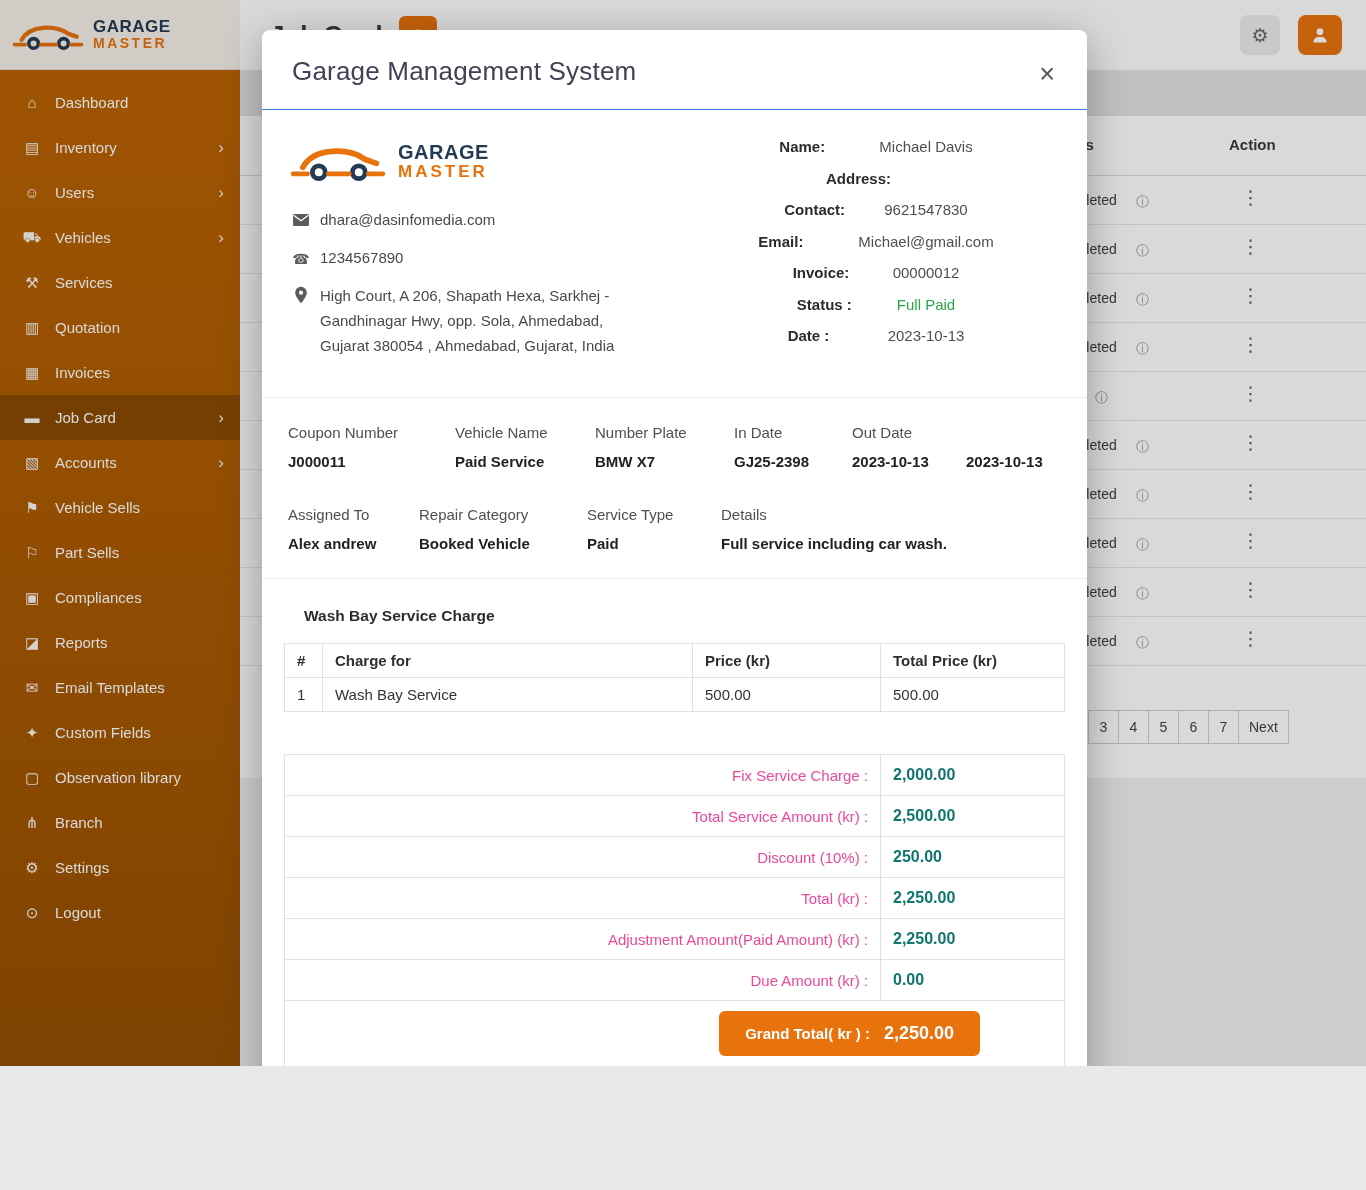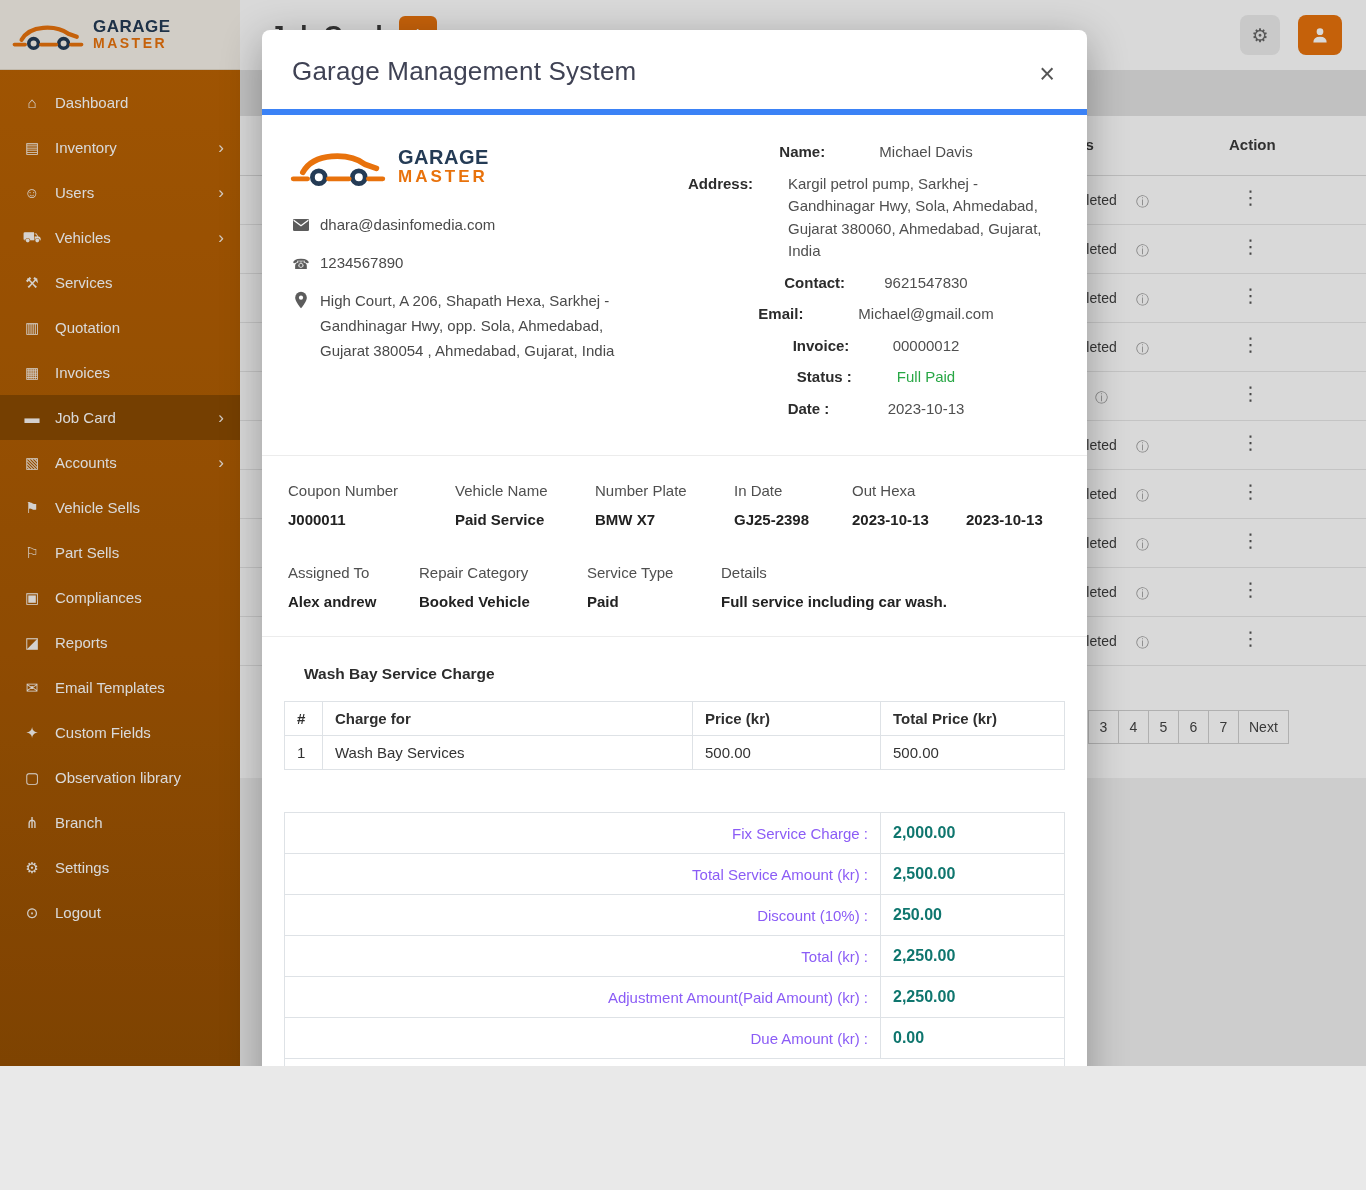--- a/index.html
+++ b/index.html
@@ -45,21 +45,21 @@
   .kebab { position:absolute; left:995px; top:9px; border:none; background:none; font-size:19px;
     color:#555; cursor:pointer; }
   .pager { position:absolute; left:849px; top:594px; display:flex; }
   .pager button { min-width:31px; height:34px; border:1px solid #cfcfcf; background:#fff; color:#444;
     font-size:14px; margin-left:-1px; cursor:pointer; padding:0 10px; }
 
   
   .backdrop { position:absolute; inset:0; background:rgba(0,0,0,0.15); z-index:5; }
   .modal { position:absolute; left:262px; top:30px; width:825px; height:1175px; background:#fff;
     border-radius:8px 8px 0 0; z-index:10; box-shadow:0 10px 40px rgba(0,0,0,.30); }
-  .m-header { position:relative; padding:26px 30px 22px 30px; border-bottom:6px solid #3b82f6; }
+  .m-header { position:relative; padding:26px 30px 22px 30px; border-bottom:1px solid #3b82f6; }
   .m-title { margin:0; font-size:26px; font-weight:500; color:#3f4254; letter-spacing:.2px; }
   .m-close { position:absolute; right:26px; top:30px; border:none; background:none; font-size:27px;
     color:#555; cursor:pointer; line-height:1; }
   .m-body { padding:0 22px; }
   .m-top { display:flex; padding-top:22px; }
   .g-col { width:403px; }
   .g-logo { display:flex; align-items:center; gap:12px; margin:4px 0 22px 6px; }
   .g-logo .lt1 { font-size:20px; }
   .g-logo .lt2 { font-size:17px; letter-spacing:3px; }
   .g-line { display:flex; gap:10px; align-items:flex-start; margin:0 0 13px 8px;
@@ -79,21 +79,21 @@
   .ji1 .c4{width:114px}.ji1 .c5{flex:1}
   .ji2 { margin-top:36px; }
   .ji2 .c0{width:131px}.ji2 .c1{width:168px}.ji2 .c2{width:134px}.ji2 .c3{flex:1}
   .wb-title { font-size:15.5px; font-weight:bold; color:#2c2c2c; margin:28px 0 18px 20px; }
   table.wb { width:100%; border-collapse:collapse; font-size:15px; color:#333; }
   .wb th, .wb td { border:1px solid #dee2e6; padding:8px 12px; text-align:left; }
   .wb th { font-weight:bold; color:#2f2f2f; }
   .wb .col-num { width:38px; } .wb .col-price { width:188px; } .wb .col-total { width:184px; }
   table.tt { width:100%; border-collapse:collapse; margin-top:42px; font-size:15px; color:#333; }
   .tt td { border:1px solid #dee2e6; padding:11px 12px; }
-  .tt .lbl { text-align:right; color:#8b5cf6; }
+  .tt .lbl { text-align:right; color:#ec4899; }
   .tt .val { width:184px; font-weight:bold; font-size:16px; color:#0f766e; }
   .tt .grand-cell { text-align:right; padding:10px 12px; }
   .grand-btn { display:inline-flex; align-items:center; gap:14px; background:#e8720c; color:#fff;
     border:none; border-radius:6px; padding:12px 26px; margin-right:72px; cursor:pointer; }
   .grand-lbl { font-size:15px; font-weight:bold; }
   .grand-val { font-size:18px; font-weight:bold; }
   .m-footer { display:flex; gap:4px; margin:24px 0 40px 6px; }
   .icon-btn { width:58px; height:46px; background:#e8720c; border:none; border-radius:6px;
     display:flex; align-items:center; justify-content:center; cursor:pointer; }
   .close-btn { height:46px; background:#e8720c; color:#fff; border:none; border-radius:6px;
@@ -334,21 +334,20 @@
           </div>
         </div>
 
         <div class="c-col">
           <div class="c-row">
             <span class="c-lbl">Name:</span>
             <span class="c-val">Michael Davis</span>
           </div>
           <div class="c-row">
             <span class="c-lbl">Address:</span>
-            <span class="c-val">Kargil petrol pump, Sarkhej - Gandhinagar Hwy, Sola, Ahmedabad, Gujarat 380060, Ahmedabad, Gujarat, India</span>
           </div>
           <div class="c-row">
             <span class="c-lbl">Contact:</span>
             <span class="c-val">9621547830</span>
           </div>
           <div class="c-row">
             <span class="c-lbl">Email:</span>
             <span class="c-val">Michael@gmail.com</span>
           </div>
           <div class="c-row">
@@ -367,21 +366,21 @@
       </div>
 
       <hr class="m-divider">
 
       <div class="ji ji1">
         <div class="ji-row">
           <span class="c0">Coupon Number</span>
           <span class="c1">Vehicle Name</span>
           <span class="c2">Number Plate</span>
           <span class="c3">In Date</span>
-          <span class="c4">Out Hexa</span>
+          <span class="c4">Out Date</span>
           <span class="c5"></span>
         </div>
         <div class="ji-row vals">
           <span class="c0">J000011</span>
           <span class="c1">Paid Service</span>
           <span class="c2">BMW X7</span>
           <span class="c3">GJ25-2398</span>
           <span class="c4">2023-10-13</span>
           <span class="c5">2023-10-13</span>
         </div>
@@ -411,21 +410,21 @@
           <tr>
             <th class="col-num">#</th>
             <th>Charge for</th>
             <th class="col-price">Price (kr)</th>
             <th class="col-total">Total Price (kr)</th>
           </tr>
         </thead>
         <tbody>
           <tr>
             <td>1</td>
-            <td>Wash Bay Services</td>
+            <td>Wash Bay Service</td>
             <td>500.00</td>
             <td>500.00</td>
           </tr>
         </tbody>
       </table>
 
       <table class="tt">
         <tbody>
           <tr>
             <td class="lbl">Fix Service Charge :</td>

